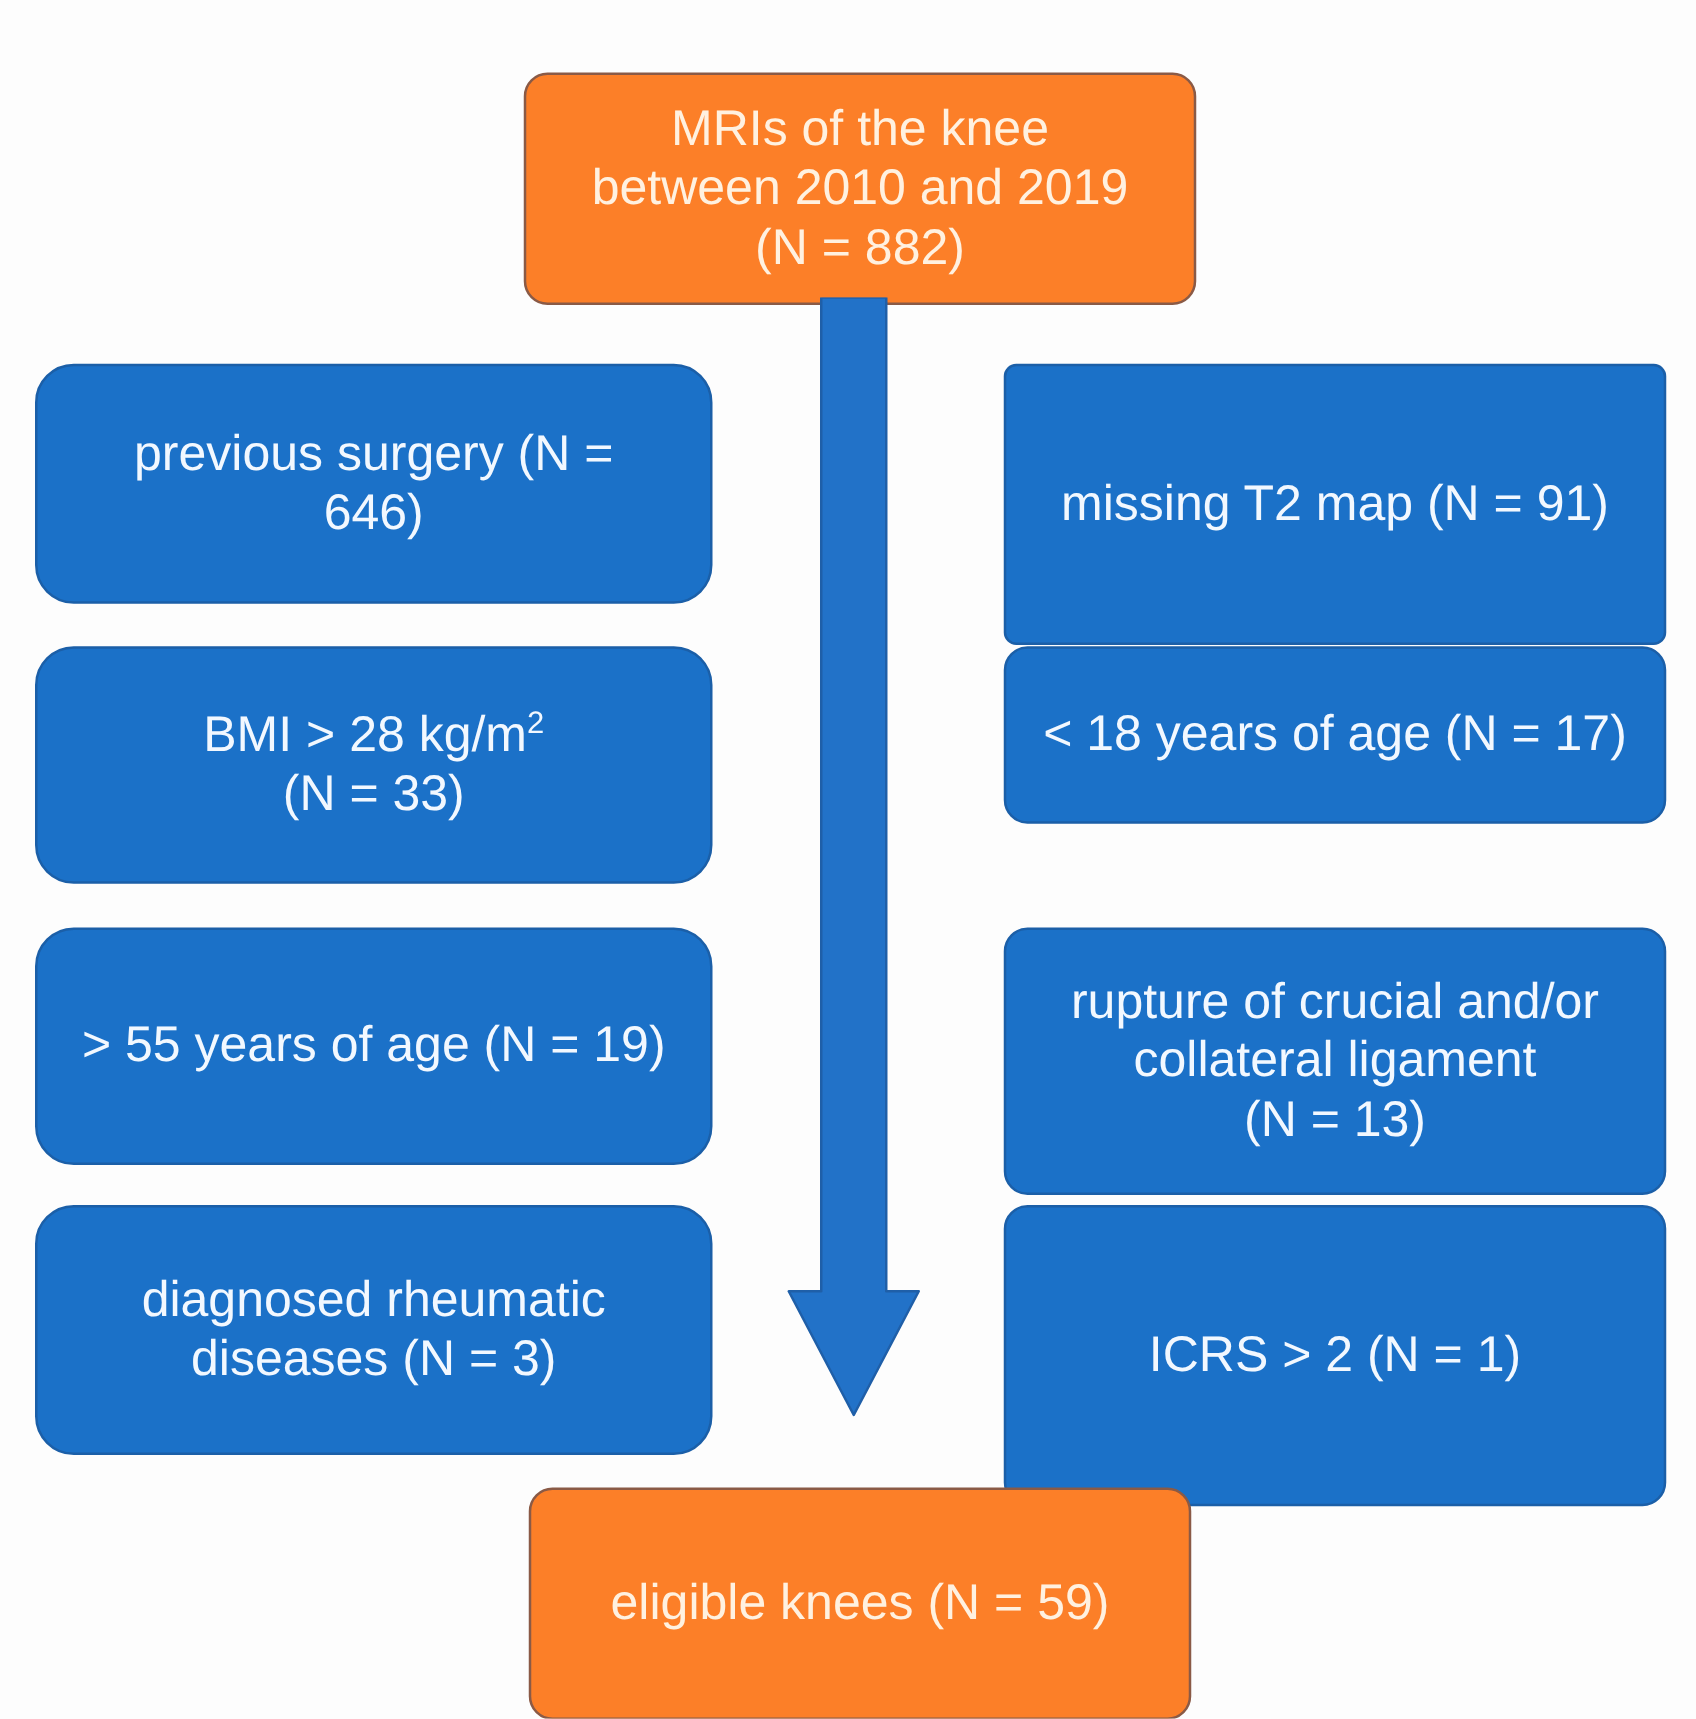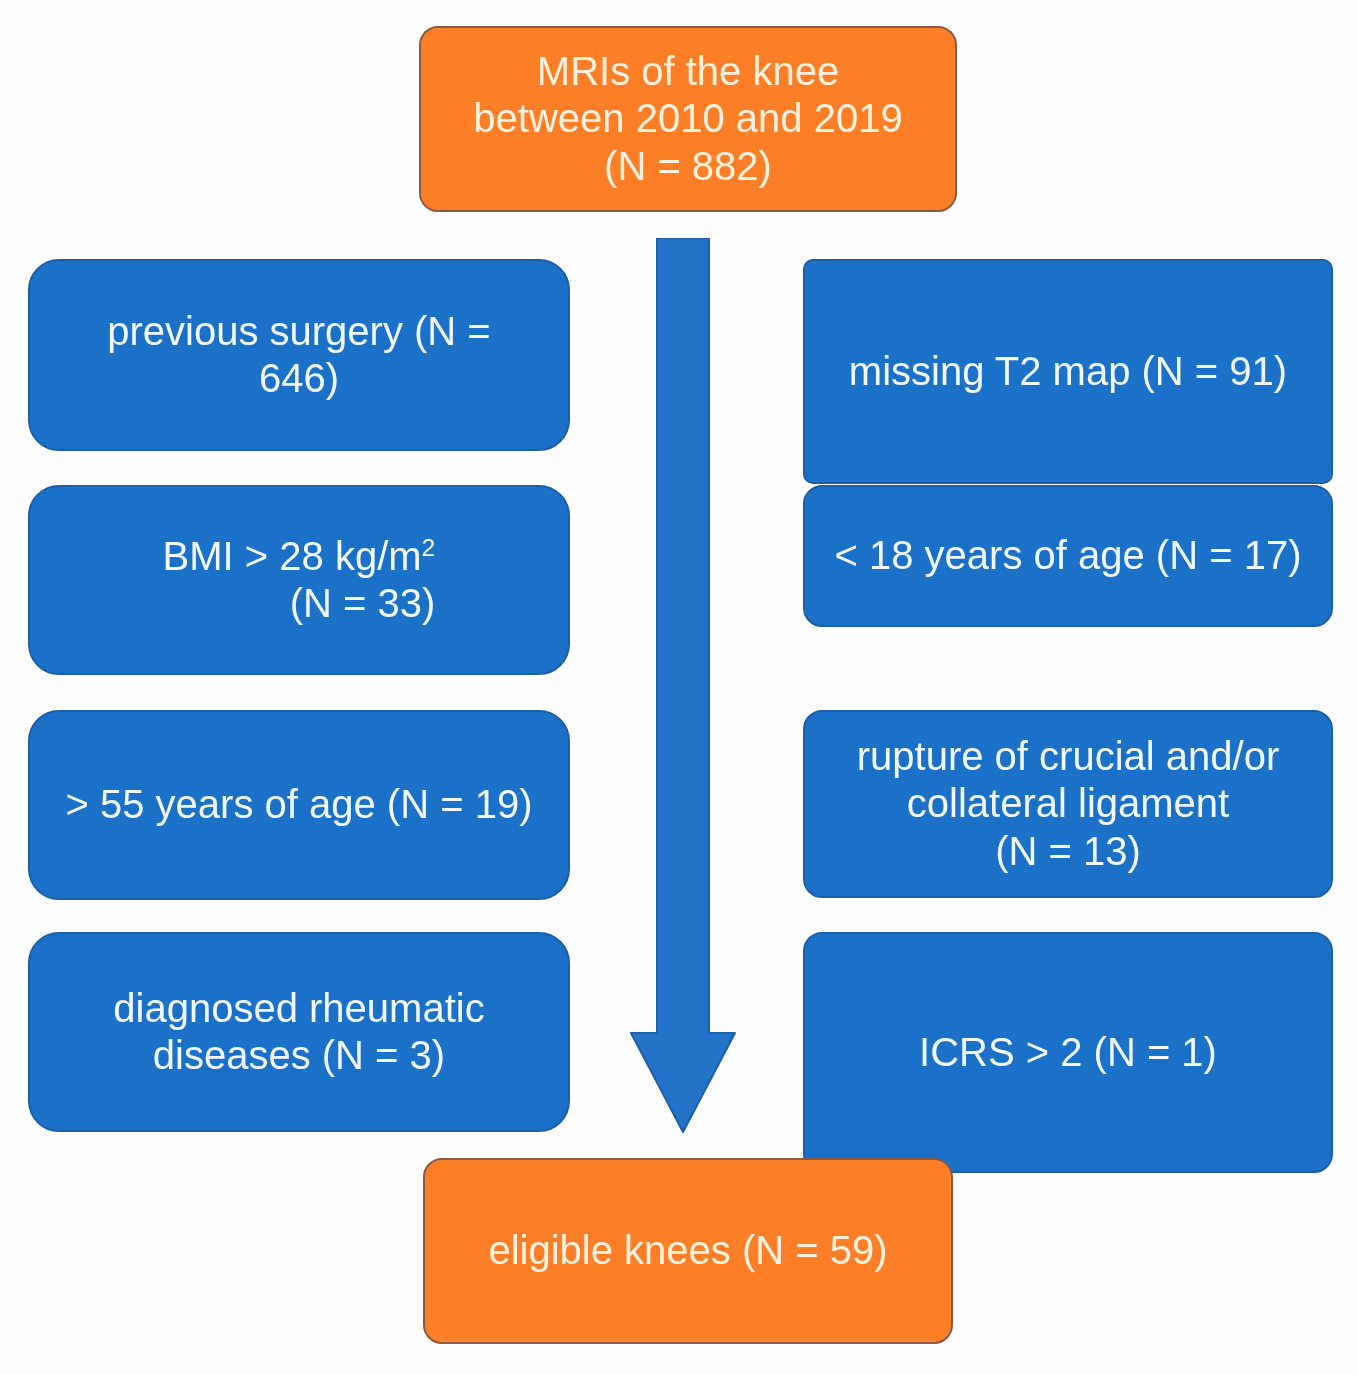--- a/index.html
+++ b/index.html
@@ -22,20 +22,21 @@
     position: absolute;
     box-sizing: border-box;
     display: flex;
     align-items: center;
     justify-content: center;
     text-align: center;
     border-radius: 19px;
     color: #ffffff;
     line-height: 1.18;
     padding: 6px 14px;
+    margin-top: 32px;
   }
 
   .node-orange {
     background: #fc7f28;
     border: 2px solid #8a5a46;
     color: #fff1e0;
     font-size: 40px;
   }
 
   .node-blue {
@@ -65,32 +66,32 @@
     text-align: center;
   }
 
   
   .col-left {
     left: 28px;
     width: 542px;
     border-radius: 31px;
   }
   #node-excl-prev-surgery  { top: 259px; height: 192px; }
-  #node-excl-bmi           { top: 485px; height: 190px; text-align: right; }
+  #node-excl-bmi           { top: 485px; height: 190px; }
   #node-excl-age-over      { top: 710px; height: 190px; }
   #node-excl-rheumatic     { top: 932px; height: 200px; }
 
   
   .col-right {
     left: 803px;
     width: 530px;
   }
   #node-excl-t2map         { top: 259px; height: 225px; border-radius: 10px; }
   #node-excl-age-under     { top: 485px; height: 142px; }
-  #node-excl-ligament      { top: 710px; height: 188px; }
+  #node-excl-ligament      { top: 710px; height: 214px; }
   #node-excl-icrs          { top: 932px; height: 241px; }
 
   
   #main-arrow {
     position: absolute;
     left: 620px;
     top: 238px;
     width: 126px;
     height: 900px;
   }

